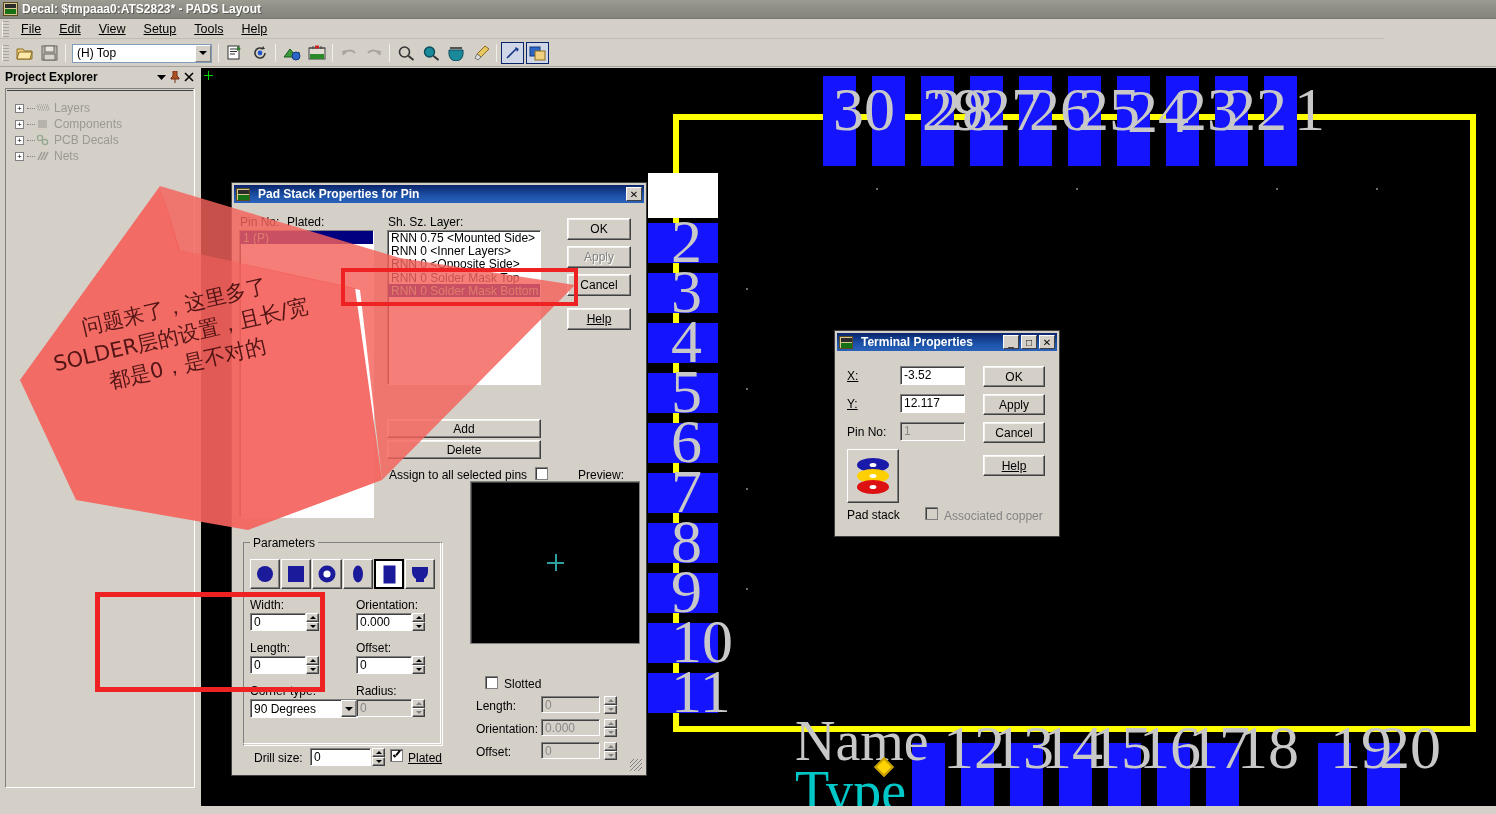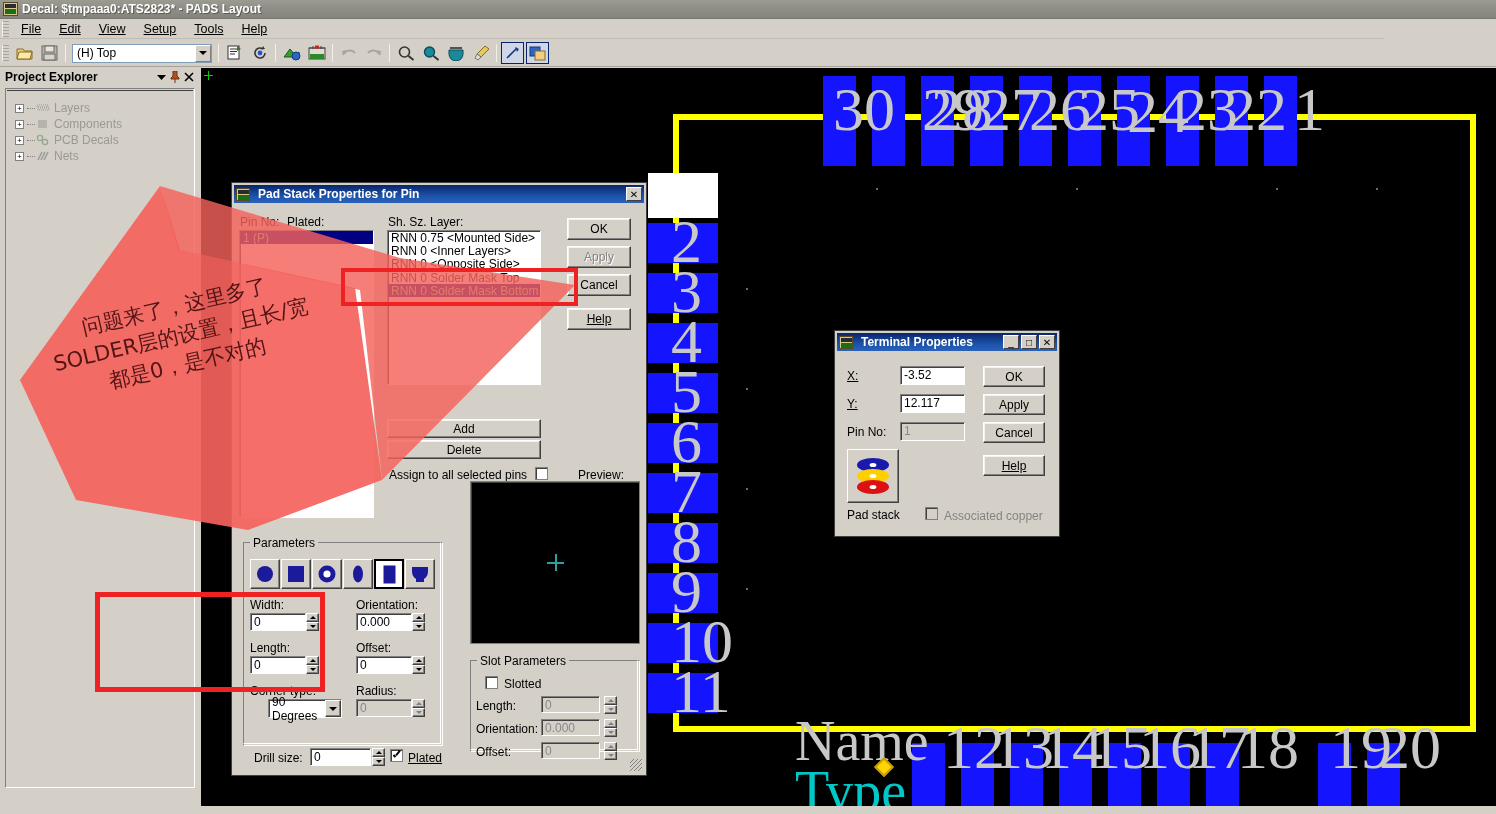--- a/index.html
+++ b/index.html
@@ -604,21 +604,21 @@
     <div class="spin" style="left:72px;top:471px;">
       <div>
           <i class="sp-up"></i>
         </div>
       <div>
           <i class="sp-dn"></i>
         </div>
     </div>
 
     <span class="lbl" style="left:16px;top:499px;">Corner type:</span>
-    <div class="combo" style="left:34px;top:514px;width:74px;height:19px;">
+    <div class="combo" style="left:16px;top:514px;width:108px;height:19px;">
       <span class="ctext">90 Degrees</span>
       <span class="cbtn">
           <i class="caret-d"></i>
         </span>
     </div>
 
     <span class="lbl" style="left:122px;top:413px;">Orientation:</span>
     <div class="txtfield" style="left:122px;top:428px;width:56px;height:18px;">0.000</div>
     <div class="spin" style="left:178px;top:428px;">
       <div>
@@ -644,23 +644,20 @@
     <div class="txtfield dis" style="left:122px;top:514px;width:56px;height:18px;">0</div>
     <div class="spin dis" style="left:178px;top:514px;">
       <div>
           <i class="sp-up"></i>
         </div>
       <div>
           <i class="sp-dn"></i>
         </div>
     </div>
 
-    <div class="grp" style="left:236px;top:475px;width:170px;height:92px;">
-      <span class="grp-t">Slot Parameters</span>
-    </div>
     <div class="chk" style="left:251px;top:491px;"></div>
     <span class="lbl" style="left:270px;top:492px;">Slotted</span>
 
     <span class="lbl" style="left:242px;top:514px;">Length:</span>
     <div class="txtfield dis" style="left:307px;top:511px;width:59px;height:17px;">0</div>
     <div class="spin dis" style="left:370px;top:511px;">
       <div>
           <i class="sp-up"></i>
         </div>
       <div>

